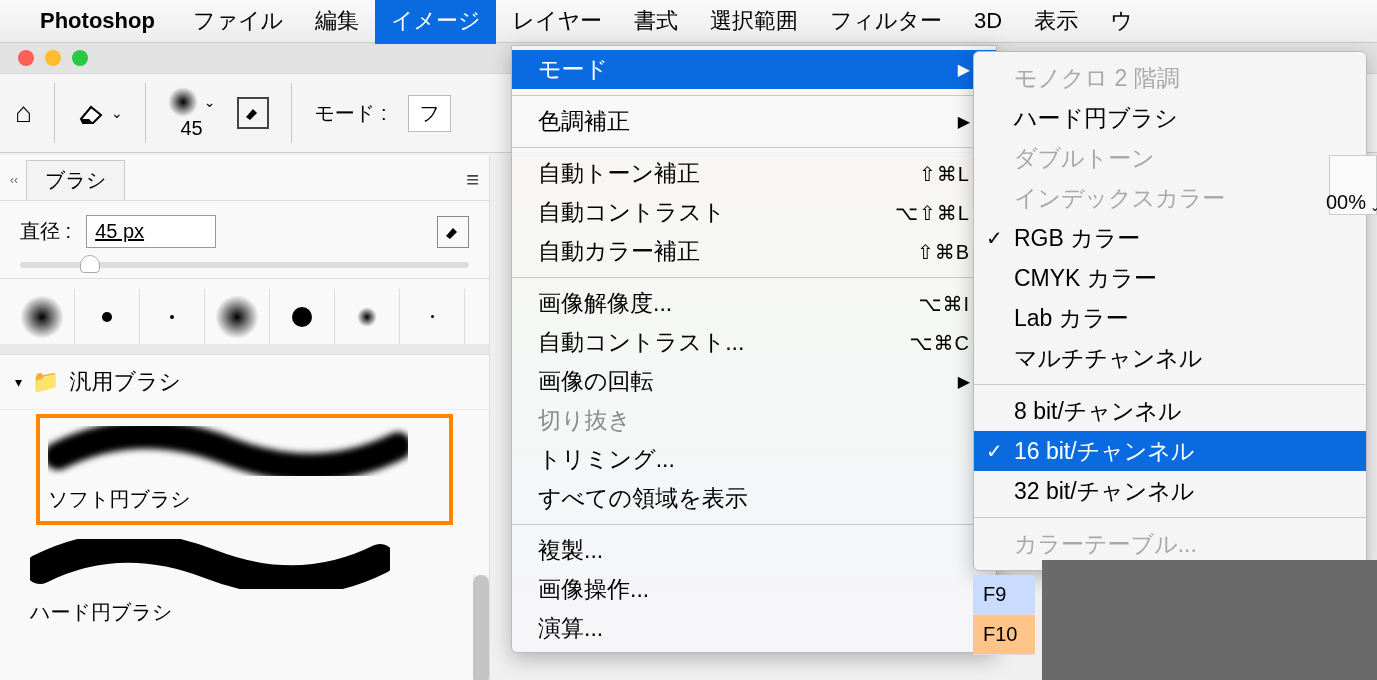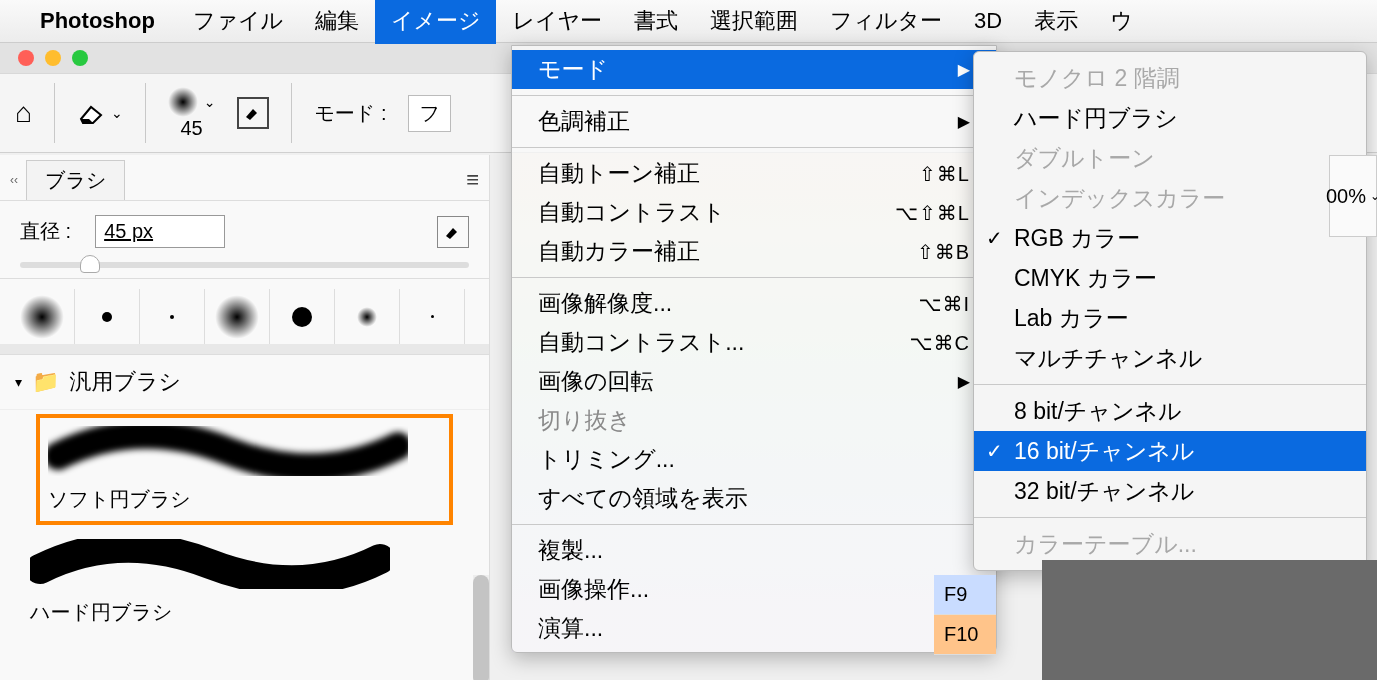--- a/index.html
+++ b/index.html
@@ -28,21 +28,21 @@
 .toolbar .chev { font-size:14px; }
 .toolbar .boxicon { width:32px; height:32px; border:2px solid #444; display:flex; align-items:center; justify-content:center; }
 .toolbar .modedrop { border:1px solid #bbb; padding:4px 10px; background:#fff; }
 
 
 .leftpanel { position:absolute; left:0; top:155px; width:490px; bottom:0; background:#f9f9f9; border-right:1px solid #ddd; }
 .paneltabs { display:flex; align-items:center; border-bottom:1px solid #ddd; padding:5px 10px 0 10px; font-size:14px; }
 .paneltabs .arrows { font-size:12px; color:#666; margin-right:8px; }
 .paneltabs .tab { border:1px solid #ccc; border-bottom:none; padding:6px 18px; background:#f3f3f3; font-size:20px; }
 .paneltabs .hamb { margin-left:auto; font-size:22px; color:#444; }
-.diarow { display:flex; align-items:center; padding:14px 20px; gap:24px; font-size:20px; }
+.diarow { display:flex; align-items:center; padding:14px 20px; gap:15px; font-size:20px; }
 .diarow input { width:130px; font-size:20px; padding:4px 8px; border:1px solid #999;text-decoration:underline; }
 .diarow .editbrush { margin-left:auto; width:32px; height:32px; border:1px solid #888; display:flex; align-items:center; justify-content:center; }
 .slider { margin:0 20px; height:6px; background:#ddd; border-radius:3px; position:relative; }
 .slider .thumb { position:absolute; left:60px; top:-7px; width:20px; height:18px; background:#fff; border:1px solid #aaa; border-radius:10px 10px 4px 4px; }
 .brushrow { display:flex; padding:10px 10px; gap:0; border-top:1px solid #ddd; border-bottom:1px solid #ddd; margin-top:10px; position:relative; }
 .brushrow .cell { width:65px; height:55px; border-right:1px solid #ddd; display:flex; align-items:center; justify-content:center; }
 .brushrow .hscroll { position:absolute; bottom:0; left:0; right:0; height:10px; background:#e8e8e8; }
 .dotc { border-radius:50%; background:#000; }
 .soft { background: radial-gradient(circle,#000 0%, rgba(0,0,0,0) 70%); }
 
@@ -68,24 +68,24 @@
 
 
 .menu2 { position:absolute; left:973px; top:51px; width:394px; background:#f5f5f5; border:1px solid #bbb; border-radius:6px; box-shadow:0 6px 20px rgba(0,0,0,0.25); padding:6px 0; }
 .menu2 .row { display:flex; align-items:center; padding:6px 18px 6px 40px; font-size:23px; height:40px; position:relative; }
 .menu2 .row.disabled { color:#a8a8a8; }
 .menu2 .row.hl { background:#0a6ae0; color:#fff; }
 .menu2 .row .check { position:absolute; left:12px; font-size:20px; }
 .menu2 .sep { height:1px; background:#c9c9c9; margin:6px 0; }
 
 
-.rightpeek { position:absolute; right:0; top:155px; width:48px; height:82px; background:#fafafa; border:1px solid #ccc; display:flex; align-items:center; justify-content:center; font-size:20px; }
+.rightpeek { position:absolute; right:0; top:155px; width:48px; height:60px; background:#fafafa; border:1px solid #ccc; display:flex; align-items:flex-end; justify-content:center; font-size:20px; }
 .rightpeek .chev { font-size:12px; margin-left:4px; }
 .canvaspeek { position:absolute; right:0; top:560px; width:335px; bottom:0; background:#6a6a6a; }
-.fstrip { position:absolute; left:934px; top:575px; width:62px; }
+.fstrip { position:absolute; left:973px; top:575px; width:62px; }
 .fstrip .fk { height:40px; display:flex; align-items:center; padding-left:10px; font-size:20px; border-bottom:1px solid #ddd; }
 .fk.a{background:#c9dcff}.fk.b{background:#ffc48a}
 </style>
 </head>
 <body>
 
 <div class="menubar">
   <span class="apple"></span>
   <span class="app">Photoshop</span>
   <span class="mitem">ファイル</span>

